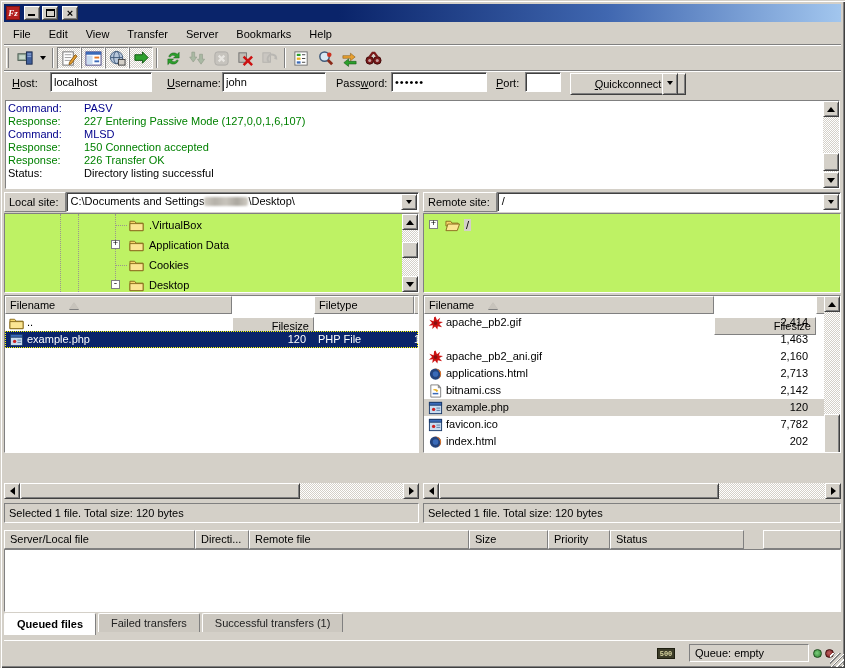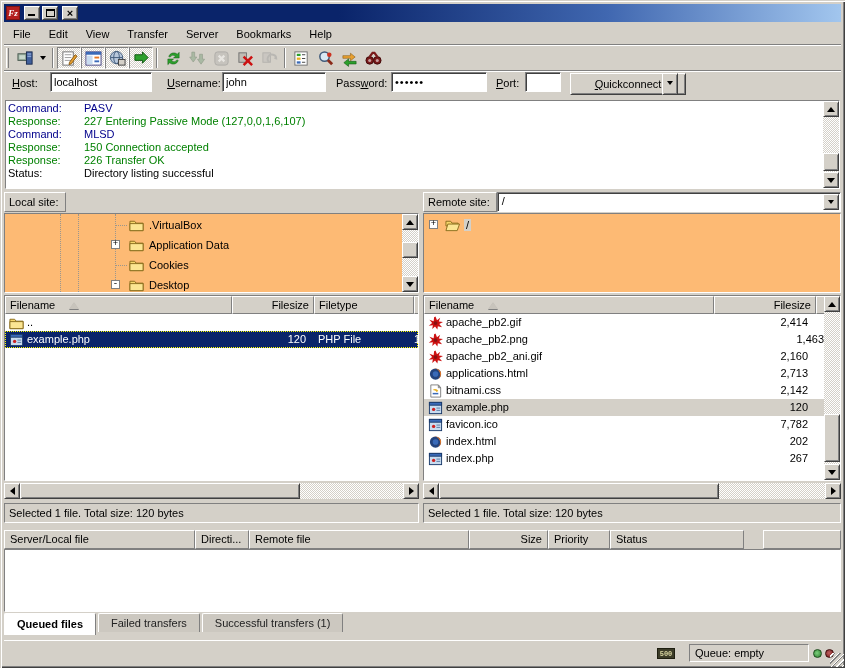--- a/index.html
+++ b/index.html
@@ -83,51 +83,51 @@
   .pane.local { left:4px; width:415px; }
   .pane.remote { left:423px; width:418px; }
   .siterow { position:absolute; left:0; top:0; right:0; height:20px; display:flex; }
   .sitelabel { flex:none; padding:3px 6px 0 4px; border:1px solid; border-color:#ffffff #808080 #808080 #ffffff; background:#d4d0c8; }
   .sitecombo { flex:1; position:relative; background:#fff; border:1px solid; border-color:#808080 #fff #fff #808080;
                box-shadow: inset 1px 1px 0 #404040; padding:2px 20px 0 4px; white-space:nowrap; overflow:hidden; }
   .combo-arrow { position:absolute; right:1px; top:1px; bottom:1px; width:16px; display:flex; align-items:center; justify-content:center; }
   .blurname { display:inline-block; width:44px; height:9px; vertical-align:middle; margin:0 0 2px 0;
               background:linear-gradient(90deg,#cfcbc3,#b5b1a9,#c8c4bc,#aba79f,#d0ccc4); filter:blur(1.3px); border-radius:2px; }
 
-  .treearea { position:absolute; left:0; top:21px; right:0; height:80px; background:#fdba74;
+  .treearea { position:absolute; left:0; top:21px; right:0; height:80px; background:#bef264;
               border:1px solid; border-color:#808080 #ffffff #ffffff #808080; overflow:hidden; }
   .guide { position:absolute; top:0; bottom:0; border-left:1px dotted #9a968e; }
   .trow { position:absolute; height:18px; display:flex; align-items:center; }
   .hstub { position:absolute; border-top:1px dotted #9a968e; width:12px; }
   .expander { position:absolute; width:9px; height:9px; background:#fff; border:1px solid #808080;
               font: 9px "Liberation Mono", monospace; line-height:7px; text-align:center; }
   .tlabel { padding:0 2px; }
   .tlabel.sel { background:#d4d0c8; }
 
-  .flist { position:absolute; left:0; top:103px; right:0; height:186px; background:#fff;
+  .flist { position:absolute; left:0; top:103px; right:0; height:158px; background:#fff;
            border:1px solid; border-color:#808080 #ffffff #ffffff #808080; overflow:hidden;text-decoration:underline; }
   .fhdr { position:absolute; top:0; height:18px; padding:2px 4px 0 4px; white-space:nowrap; overflow:hidden; }
-  .fhdr.num { text-align:right; }
+  .fhdr.num { text-align:right;margin-top:21px; }
   .sort-asc { display:inline-block; width:0; height:0; border-left:5px solid transparent; border-right:5px solid transparent;
               border-bottom:7px solid #c8c4bc; margin-left:14px; position:relative; top:0px;
               filter: drop-shadow(0 1px 0 #808080); }
   .frow { position:absolute; left:0; right:0; height:17px; line-height:17px; white-space:nowrap; }
   .frow .cell { position:absolute; top:0; height:17px; padding:0 4px; overflow:hidden; display:flex; align-items:center; gap:3px; }
   .frow .cell.num { justify-content:flex-end; display:block; text-align:right; }
   .frow.sel-focus { background:#0a246a; color:#fff; outline:1px dotted #ffff00; outline-offset:-1px; }
   .frow.sel-nofocus { background:#d4d0c8; }
   .fi { width:15px; height:14px; flex:none; }
 
   .statusline { position:absolute; left:0; right:0; top:311px; height:20px;
                 border:1px solid; border-color:#808080 #ffffff #ffffff #808080; padding:3px 0 0 4px; background:#d4d0c8; }
 
   
   .queue-hdr { position:absolute; left:4px; top:530px; height:19px; }
   .qcell { position:absolute; top:0; height:19px; padding:2px 5px 0 5px; border:1px solid; border-color:#ffffff #808080 #808080 #ffffff; background:#d4d0c8; white-space:nowrap; overflow:hidden; }
-  .qcell.num { text-align:right; }
+  .qcell.num { text-align:left; }
   .queue-body { position:absolute; left:4px; top:549px; width:837px; height:63px; background:#fff;
                 border:1px solid; border-color:#808080 #ffffff #ffffff #808080; }
   .tabs { position:absolute; left:4px; top:613px; height:22px; display:flex; align-items:flex-start; }
   .tab { height:19px; padding:3px 12px 0 12px; background:#ccc8c0; border:1px solid; border-color:#ffffff #808080 #808080 #ffffff;
          border-bottom:none; margin-right:2px; color:#222; border-radius:2px 2px 0 0; }
   .tab.active { height:22px; background:#ffffff; font-weight:bold; color:#000; padding-top:4px; }
 
   
   .statusbar { position:absolute; left:4px; right:4px; bottom:4px; height:24px; border-top:1px solid #ffffff; }
   .sb-item { position:absolute; top:4px; }
@@ -413,20 +413,26 @@
       <div class="thumb-v raised" style="top:52px; height:18px"></div>
       <div class="sbtn raised" style="bottom:0">
           <div class="arr-dn"></div>
         </div>
     </div>
   </div>
 
   <div class="pane local">
     <div class="siterow">
       <div class="sitelabel">Local site:</div>
+      <div class="sitecombo">
+        <span>C:\Documents and Settings</span><span class="blurname"></span><span>\Desktop\</span>
+        <div class="combo-arrow raised">
+            <div class="arr-dn-s"></div>
+          </div>
+      </div>
     </div>
 
     <div class="treearea">
       <div class="guide" style="left:55px"></div>
       <div class="guide" style="left:73px"></div>
       <div class="guide" style="left:110px; bottom:8px"></div>
 
       <div class="trow" style="left:0; top:2px; width:100%">
         <div class="hstub" style="left:110px; top:9px"></div>
         <svg class="fi" style="position:absolute; left:124px">
@@ -538,27 +544,21 @@
       <div class="frow" style="top:18px; right:16px">
         <div class="cell" style="left:0; width:290px">
             <svg class="fi">
               <use href="#i-img"></use>
             </svg>
             <span>apache_pb2.gif</span>
           </div>
         <div class="cell num" style="left:290px; width:98px">2,414</div>
       </div>
       <div class="frow" style="top:35px; right:16px">
-        <div class="cell" style="left:0; width:290px">
-            <svg class="fi">
-              <use href="#i-img"></use>
-            </svg>
-            <span>apache_pb2.png</span>
-          </div>
-        <div class="cell num" style="left:306px; width:98px">1,463</div>
+        <div class="cell num" style="left:290px; width:98px">1,463</div>
       </div>
       <div class="frow" style="top:52px; right:16px">
         <div class="cell" style="left:0; width:290px">
             <svg class="fi">
               <use href="#i-img"></use>
             </svg>
             <span>apache_pb2_ani.gif</span>
           </div>
         <div class="cell num" style="left:290px; width:98px">2,160</div>
       </div>

